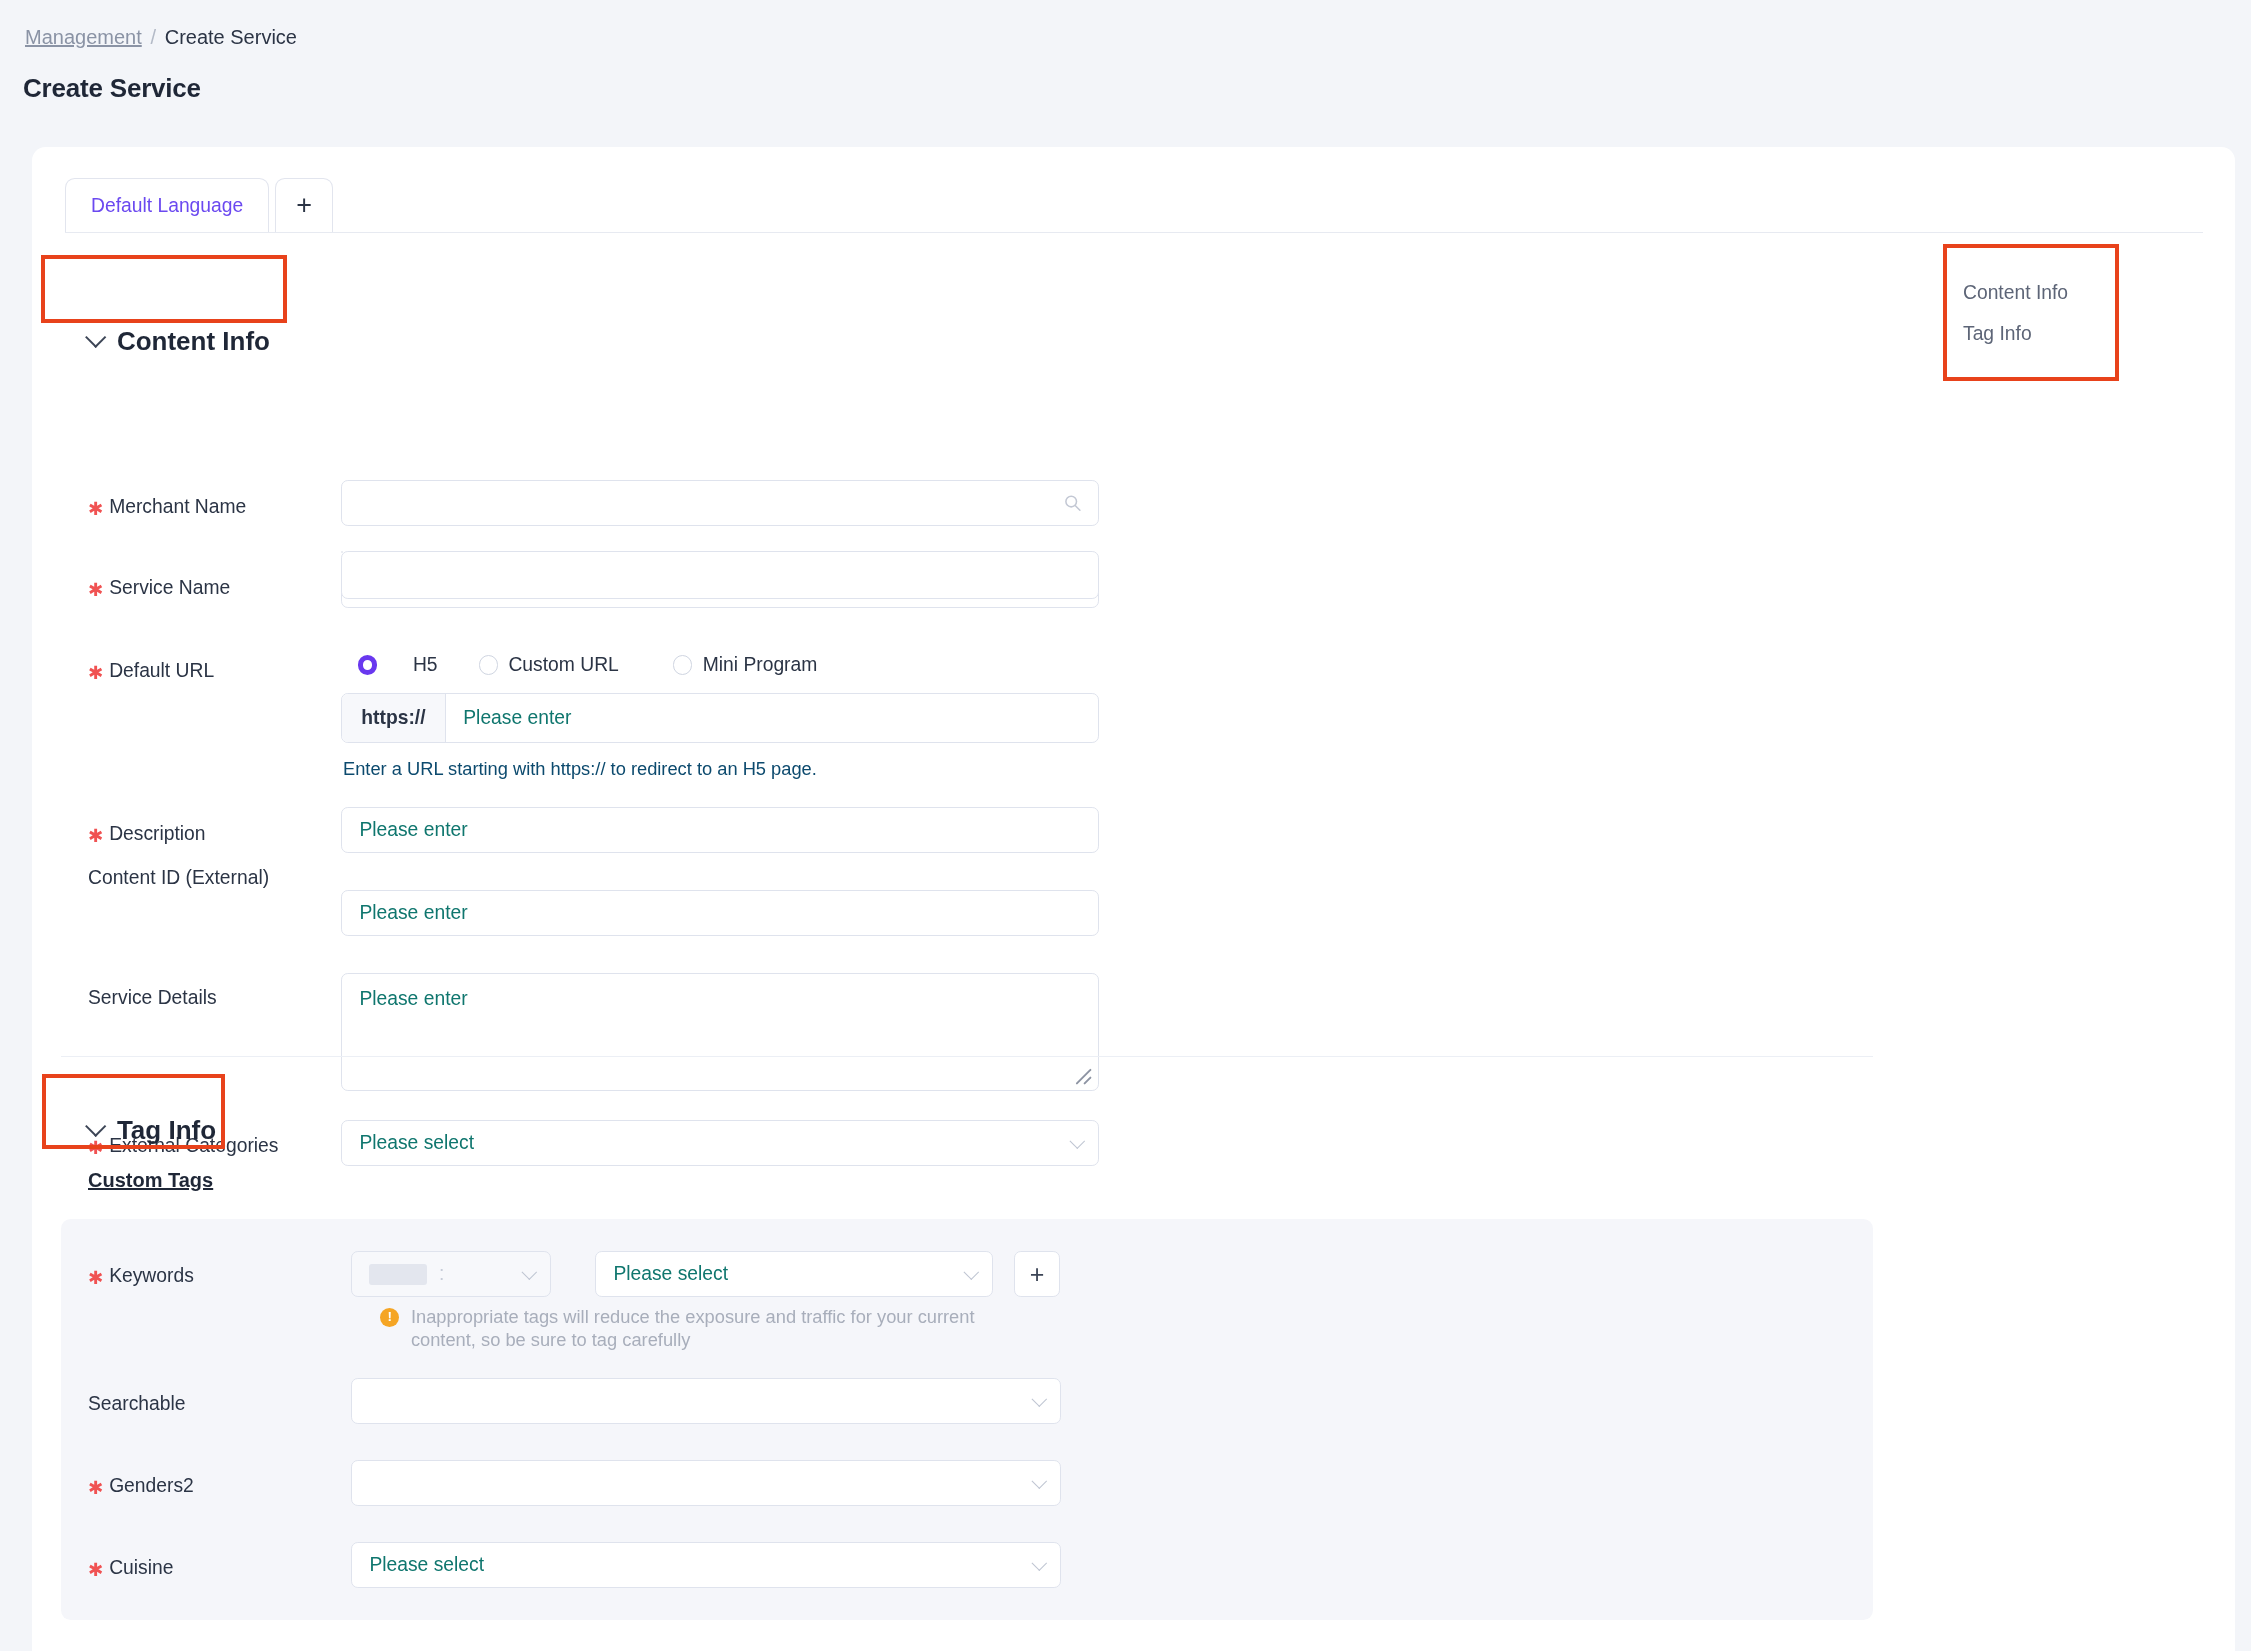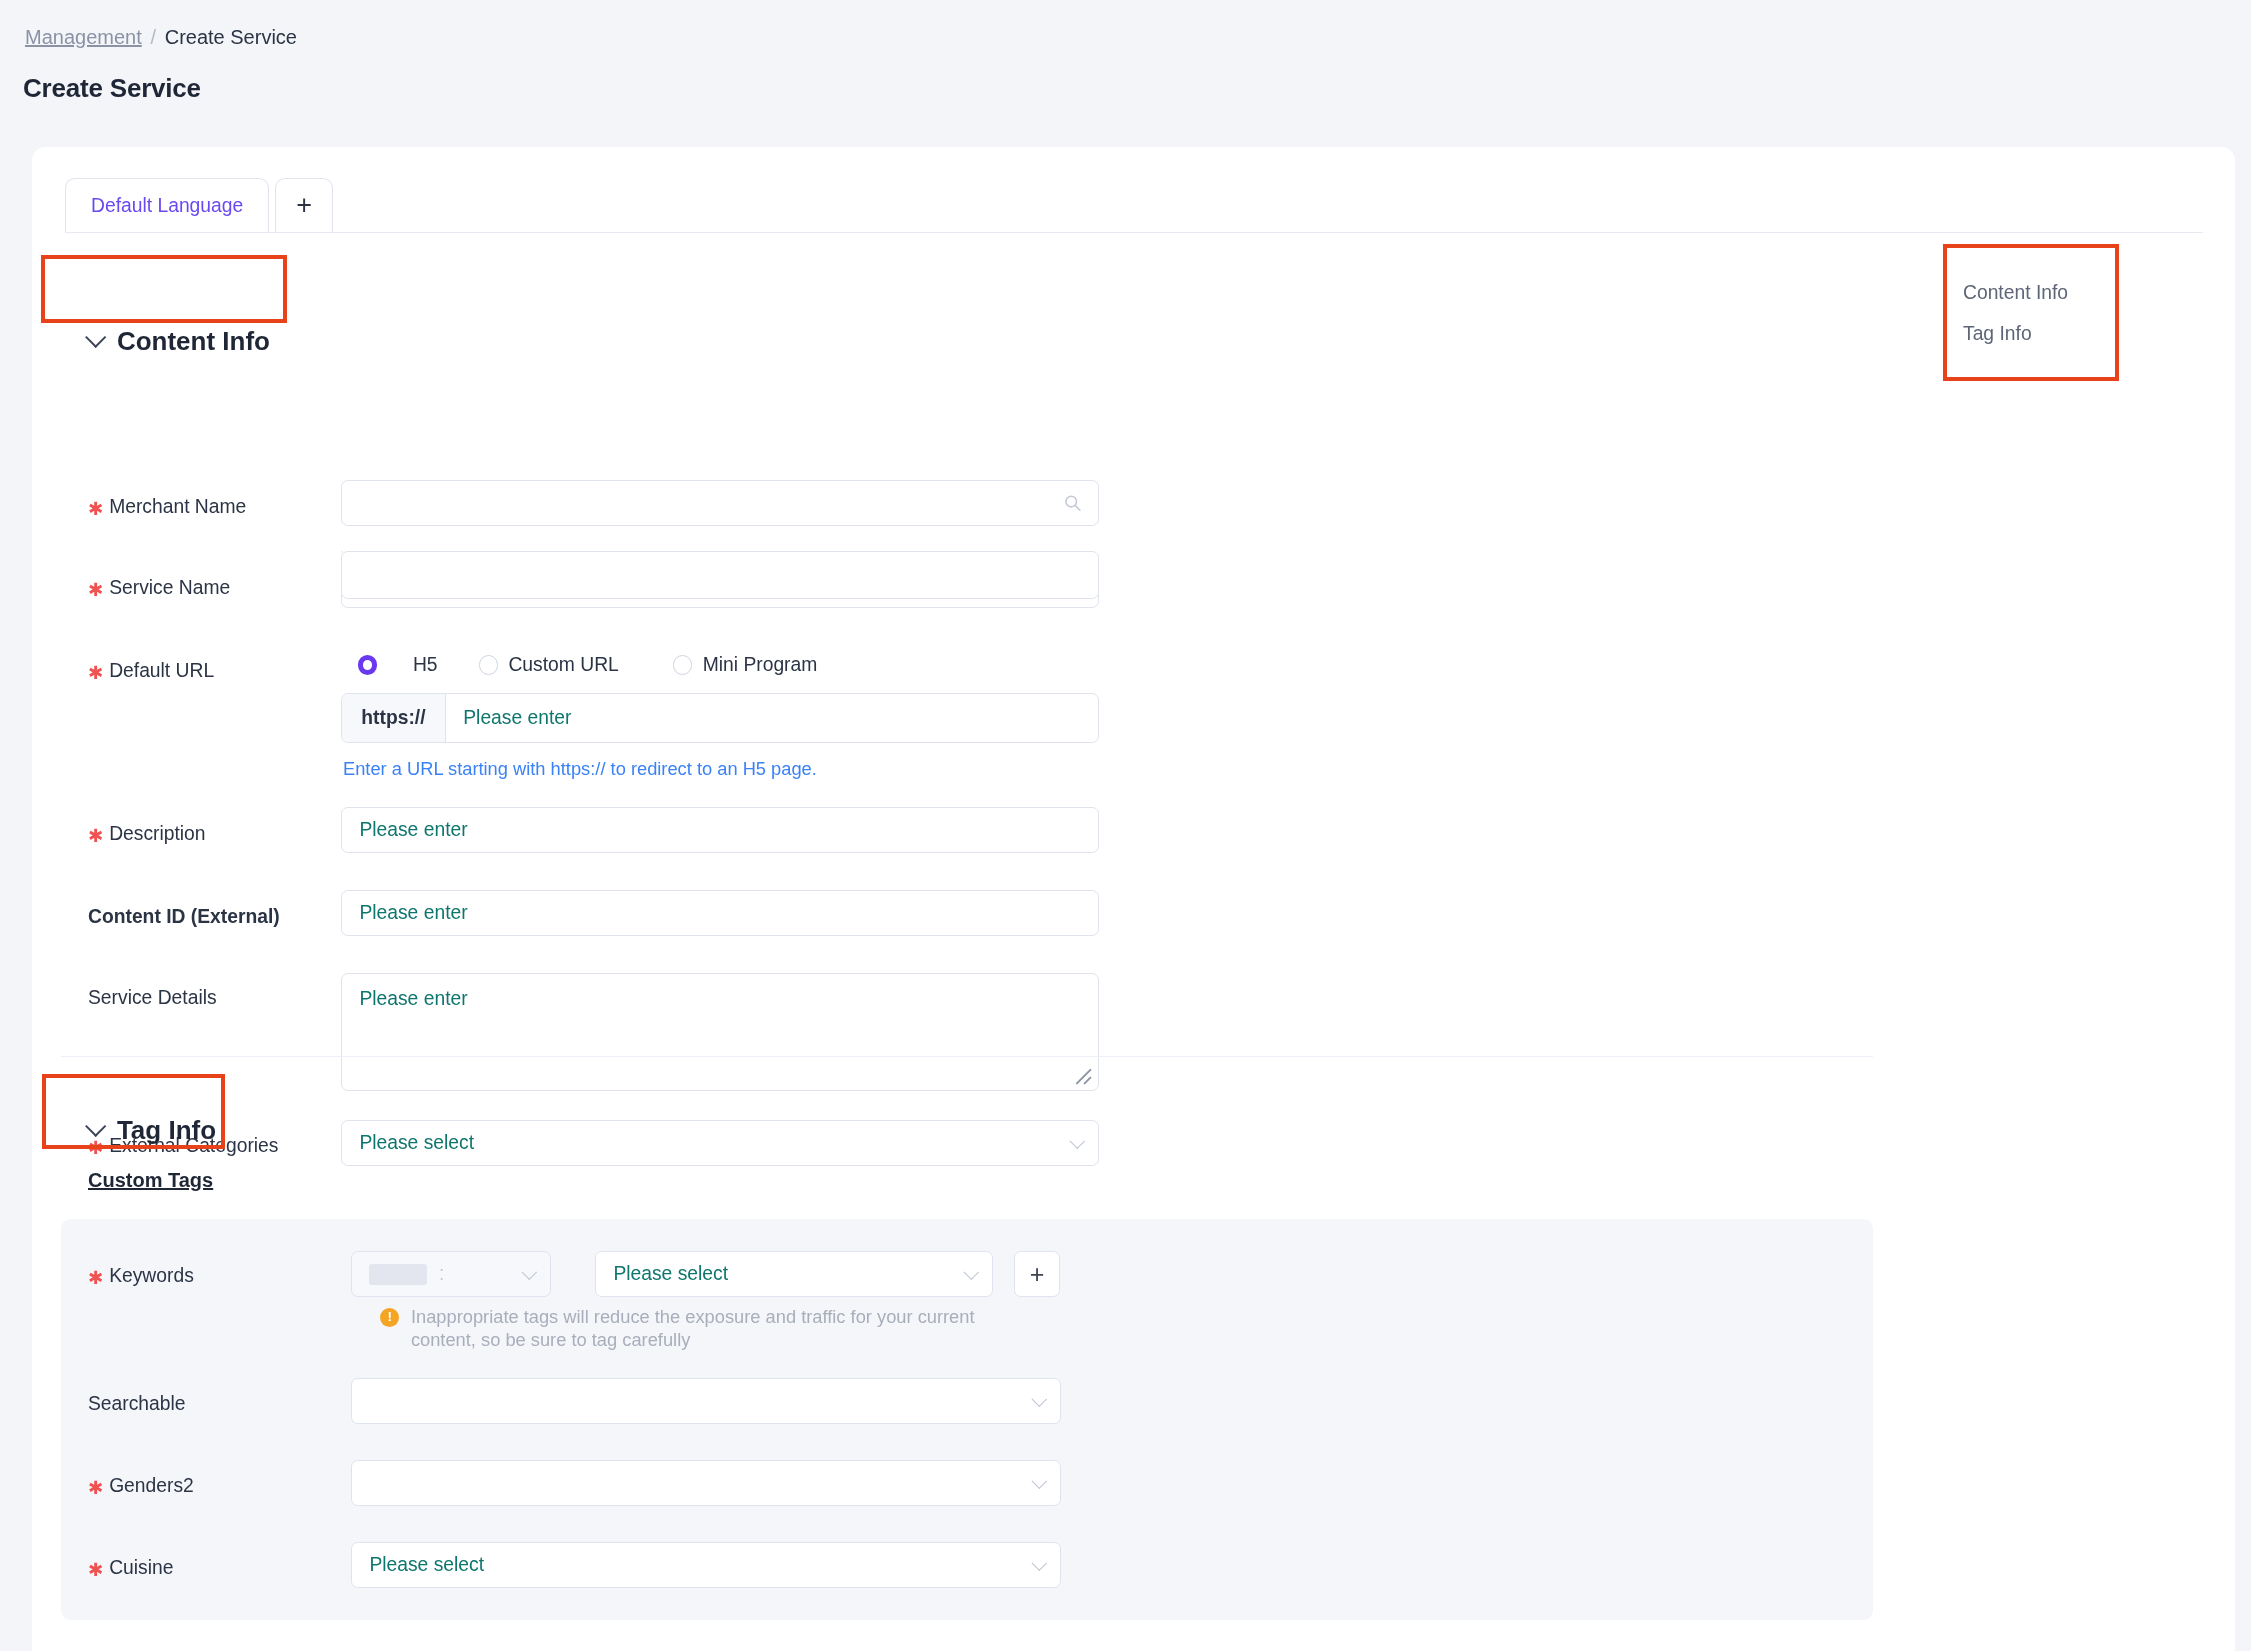--- a/index.html
+++ b/index.html
@@ -154,21 +154,21 @@
     display: flex; align-items: center; justify-content: center;
     padding: 0 19.3px;
     font-size: 19.3px; color: #2b3445; font-weight: 600;
   }
   .url-input {
     flex: 1; display: flex; align-items: center;
     padding: 0 17.4px; font-size: 19.3px;
   }
   .hint {
     position: absolute;
-    font-size: 18.3px; color: #3b82f6; text-align: right;
+    font-size: 18.3px; color: #0c4a6e; text-align: right;
   }
 
   
   .textarea-box {
     position: absolute;
     border: 1px solid #dfe3ed; border-radius: 6.8px;
     background: #fff;
     padding: 13.5px 17.4px;
     font-size: 19.3px;
   }
@@ -342,21 +342,21 @@
   <div class="hint" style="left:311px; top:611px;">Enter a URL starting with https:// to redirect to an H5 page.</div>
 
   <div class="field-label" style="left:56px; top:676px;">
     <span class="req">✱</span>
     <span>Description</span>
   </div>
   <div class="input-box" style="left:309px; top:660px; width:758px; height:46px;">
     <span class="ph">Please enter</span>
   </div>
 
-  <div class="field-label" style="left:56px; top:759px;font-weight:bold;">
+  <div class="field-label" style="left:56px; top:720px;">
     <span>Content ID (External)</span>
   </div>
   <div class="input-box" style="left:309px; top:743px; width:758px; height:46px;">
     <span class="ph">Please enter</span>
   </div>
 
   <div class="field-label" style="left:56px; top:840px;">
     <span>Service Details</span>
   </div>
   <div class="textarea-box" style="left:309px; top:826px; width:758px; height:118px;">

